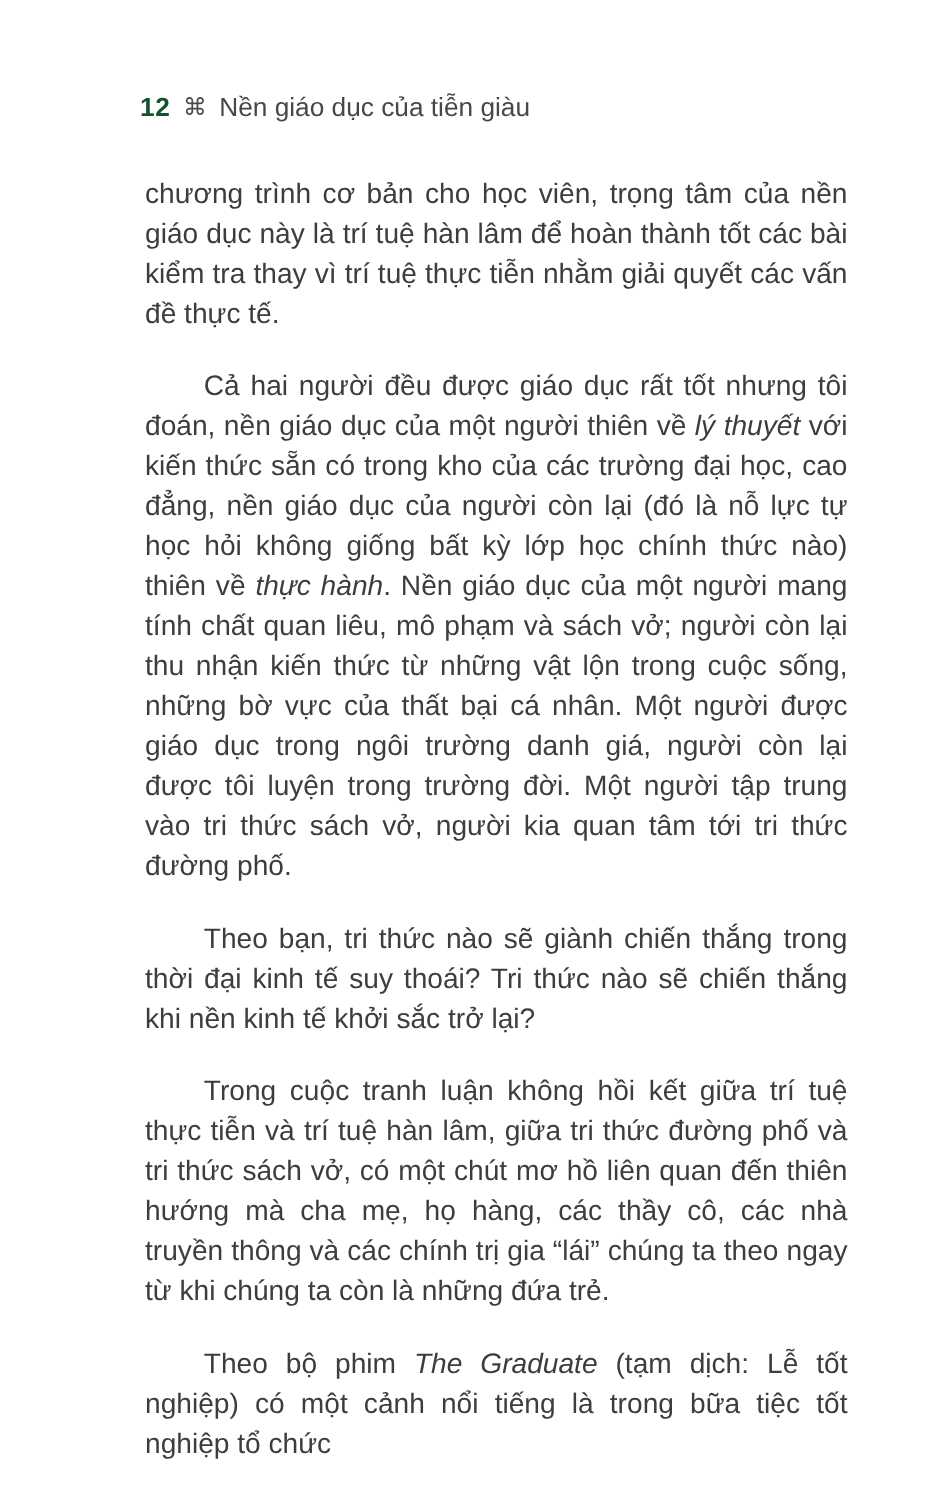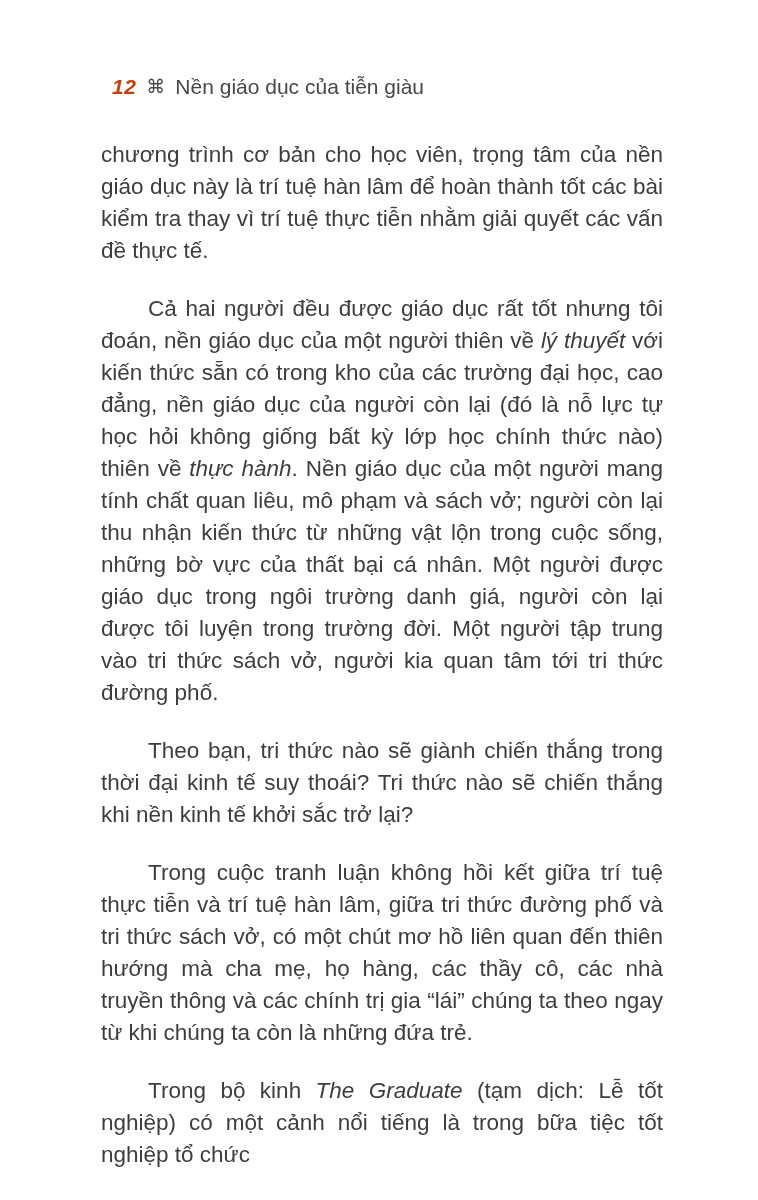--- a/index.html
+++ b/index.html
@@ -22,34 +22,33 @@
     display: flex;
     align-items: baseline;
     gap: 10px;
     font-size: 21px;
     line-height: 26px;
     color: #474747;
     white-space: nowrap;
   }
   .running-head .pagenum {
     font-weight: 700;
-    color: #c2410c;
+    color: #14532d;
     letter-spacing: 0.5px;
-    font-style: italic;
   }
   .running-head .ornament {
     font-size: 19px;
     color: #4a4a4a;
     transform: translateY(-1px);
     display: inline-block;
   }
   .text-block {
     position: absolute;
     top: 139px;
-    left: 101px;
+    left: 116px;
     width: 562px;
     font-size: 22.5px;
     line-height: 32px;
     color: #3d3d3d;
     text-align: justify;
   }
   .text-block p {
     margin: 0 0 14px 0;
     padding: 0;
   }
@@ -69,15 +68,15 @@
     <span class="pagenum">12</span>
     <span class="ornament">⌘</span>
     <span class="title">Nền giáo dục của tiễn giàu</span>
   </header>
 
   <main class="text-block" id="paragraphs" style="color: rgb(61, 61, 61);">
       <p><span>chương trình cơ bản cho học viên, trọng tâm của nền giáo dục này là trí tuệ hàn lâm để hoàn thành tốt các bài kiểm tra thay vì trí tuệ thực tiễn nhằm giải quyết các vấn đề thực tế.</span></p>
       <p class="indent"><span>Cả hai người đều được giáo dục rất tốt nhưng tôi đoán, nền giáo dục của một người thiên về </span><span class="it">lý thuyết</span><span> với kiến thức sẵn có trong kho của các trường đại học, cao đẳng, nền giáo dục của người còn lại (đó là nỗ lực tự học hỏi không giống bất kỳ lớp học chính thức nào) thiên về </span><span class="it">thực hành</span><span>. Nền giáo dục của một người mang tính chất quan liêu, mô phạm và sách vở; người còn lại thu nhận kiến thức từ những vật lộn trong cuộc sống, những bờ vực của thất bại cá nhân. Một người được giáo dục trong ngôi trường danh giá, người còn lại được tôi luyện trong trường đời. Một người tập trung vào tri thức sách vở, người kia quan tâm tới tri thức đường phố.</span></p>
       <p class="indent"><span>Theo bạn, tri thức nào sẽ giành chiến thắng trong thời đại kinh tế suy thoái? Tri thức nào sẽ chiến thắng khi nền kinh tế khởi sắc trở lại?</span></p>
       <p class="indent"><span>Trong cuộc tranh luận không hồi kết giữa trí tuệ thực tiễn và trí tuệ hàn lâm, giữa tri thức đường phố và tri thức sách vở, có một chút mơ hồ liên quan đến thiên hướng mà cha mẹ, họ hàng, các thầy cô, các nhà truyền thông và các chính trị gia “lái” chúng ta theo ngay từ khi chúng ta còn là những đứa trẻ.</span></p>
-      <p class="indent"><span>Trong bộ kinh </span><span class="it">The Graduate</span><span> (tạm dịch: Lễ tốt nghiệp) có một cảnh nổi tiếng là trong bữa tiệc tốt nghiệp tổ chức</span></p>
+      <p class="indent"><span>Theo bộ phim </span><span class="it">The Graduate</span><span> (tạm dịch: Lễ tốt nghiệp) có một cảnh nổi tiếng là trong bữa tiệc tốt nghiệp tổ chức</span></p>
     </main>
 </div>
 
 </body></html>

